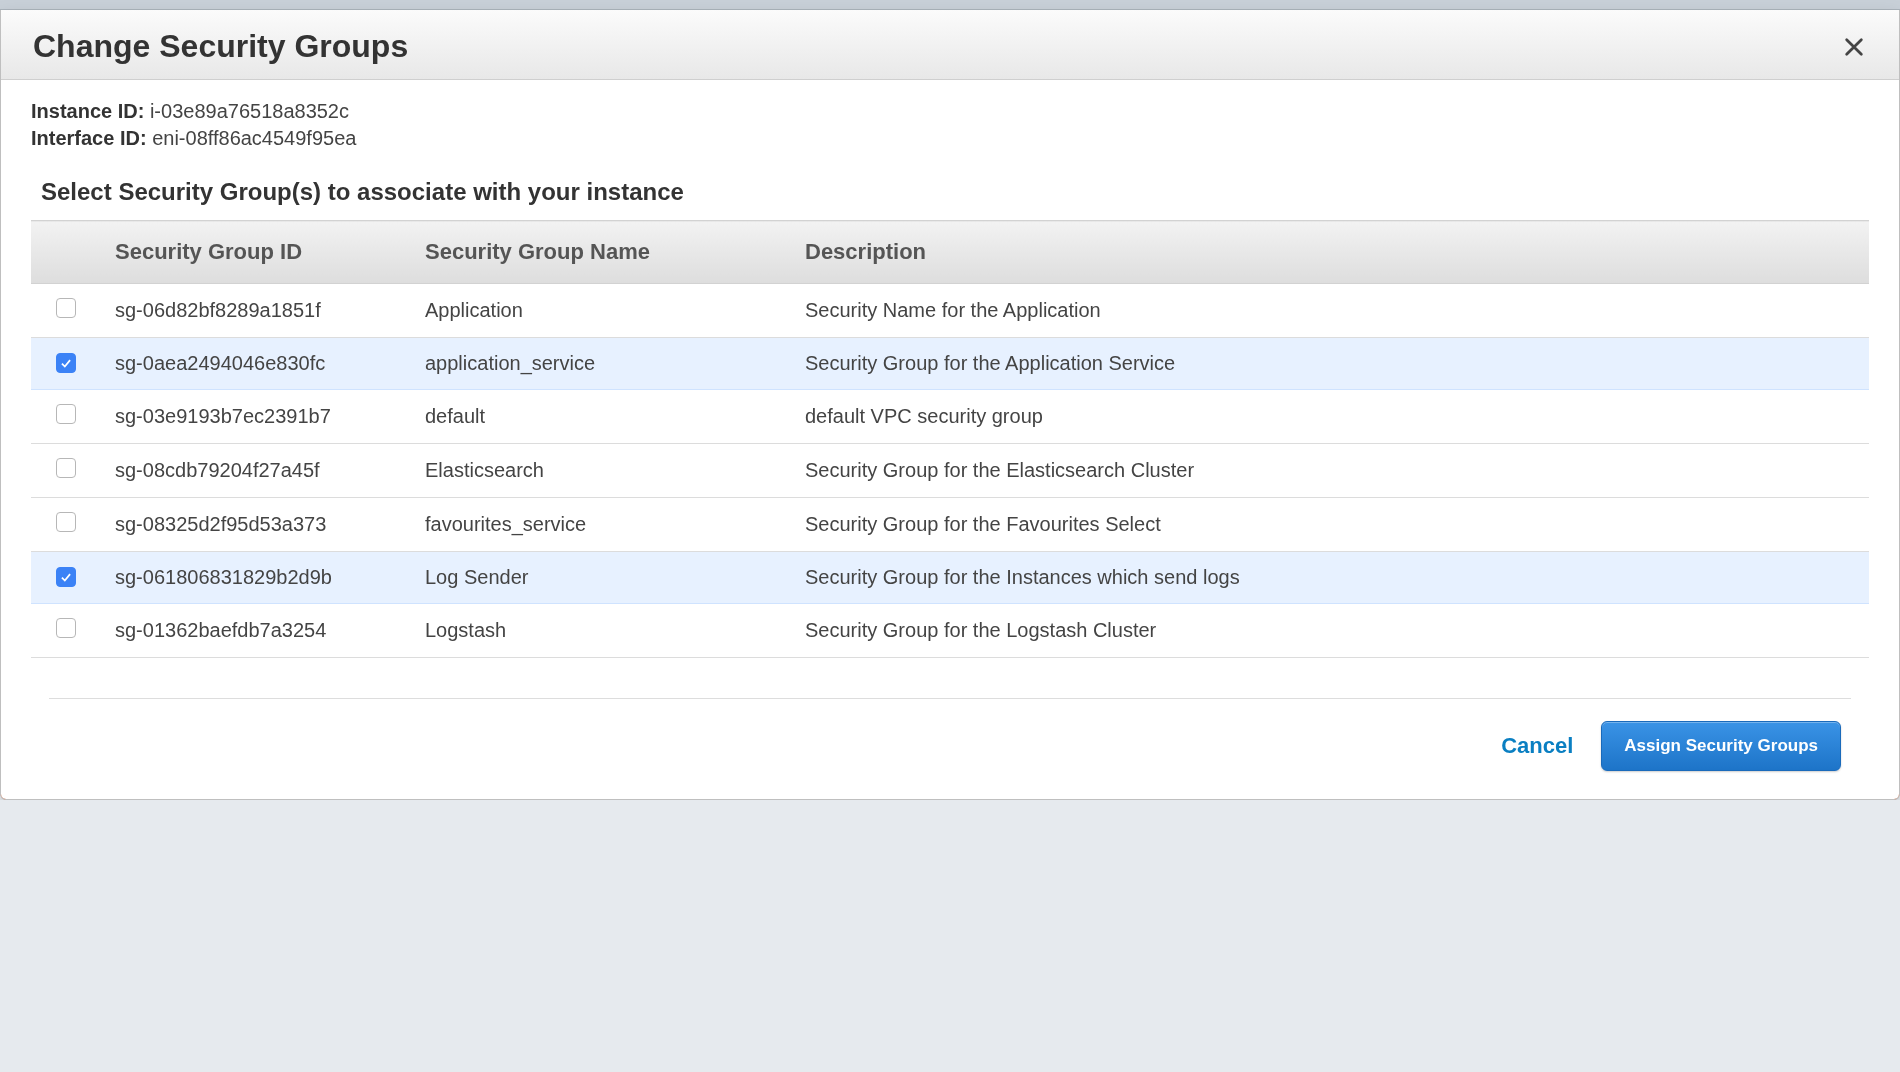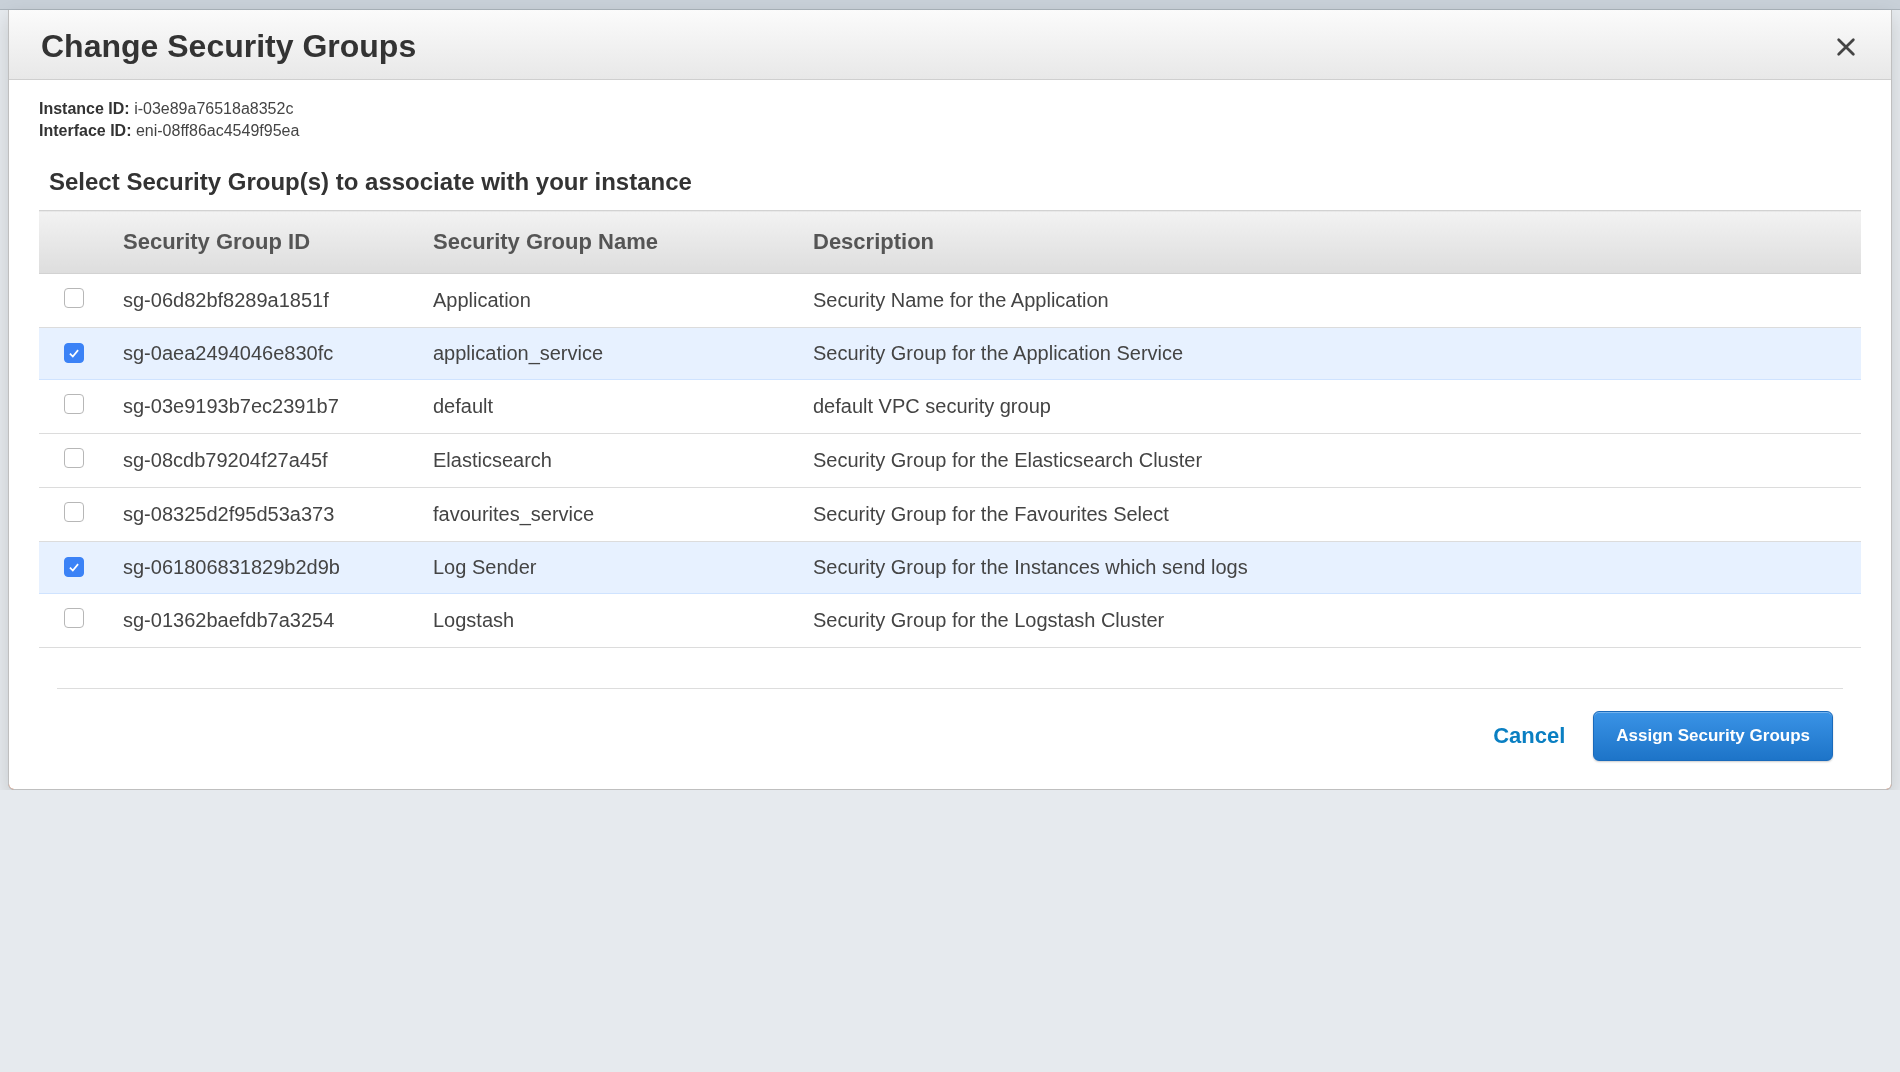--- a/index.html
+++ b/index.html
@@ -23,21 +23,21 @@
     background:#e6eaee;
     color:var(--text);
   }
   
   .backdrop-strip{
     height:10px;
     background:#c8d0d8;
     border-bottom:1px solid #aab3bb;
   }
   .dialog{
-    margin:0 8px;
+    margin:0 0;
     background:#c2410c;
     border:1px solid #bfbfbf;
     border-top:none;
     border-radius:0 0 6px 6px;
     box-shadow:0 8px 20px rgba(0,0,0,.15);
     overflow:hidden;
   }
   .dialog-header{
     display:flex;
     align-items:center;
@@ -57,21 +57,21 @@
     cursor:pointer;
     color:#444;
   }
   .close-icon svg{width:22px;height:22px;}
 
   .dialog-body{
     padding:16px 30px 0 30px;
     background:#fff;
   }
   .meta-row{
-    font-size:16px;
+    font-size:20px;
     color:#333;
     margin:4px 0;
   }
   .meta-label{font-weight:700;}
   .meta-value{font-weight:400;color:#444;}
 
   .instruction{
     margin:28px 0 14px 10px;
     font-size:24px;
     font-weight:700;

